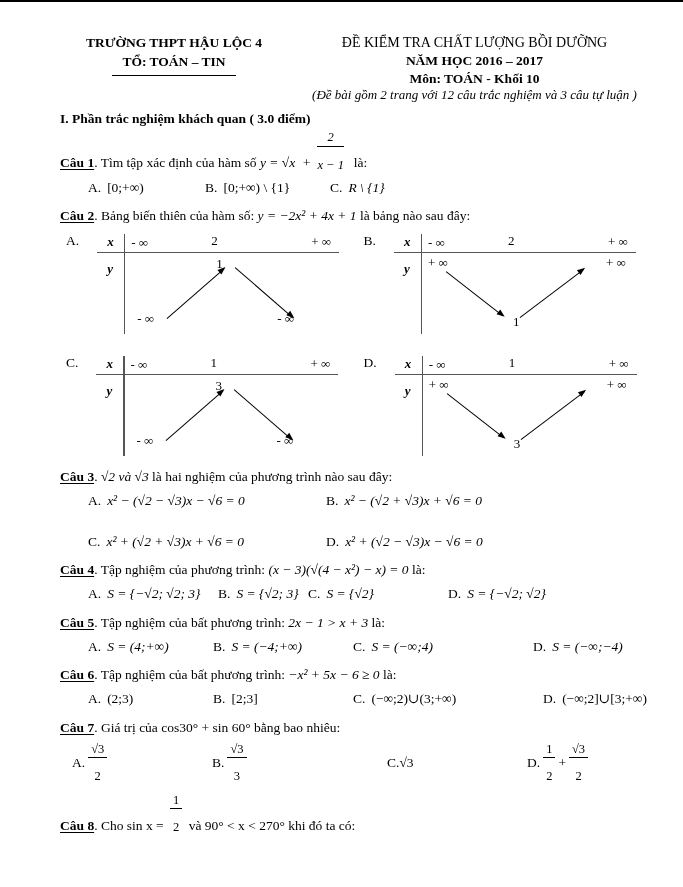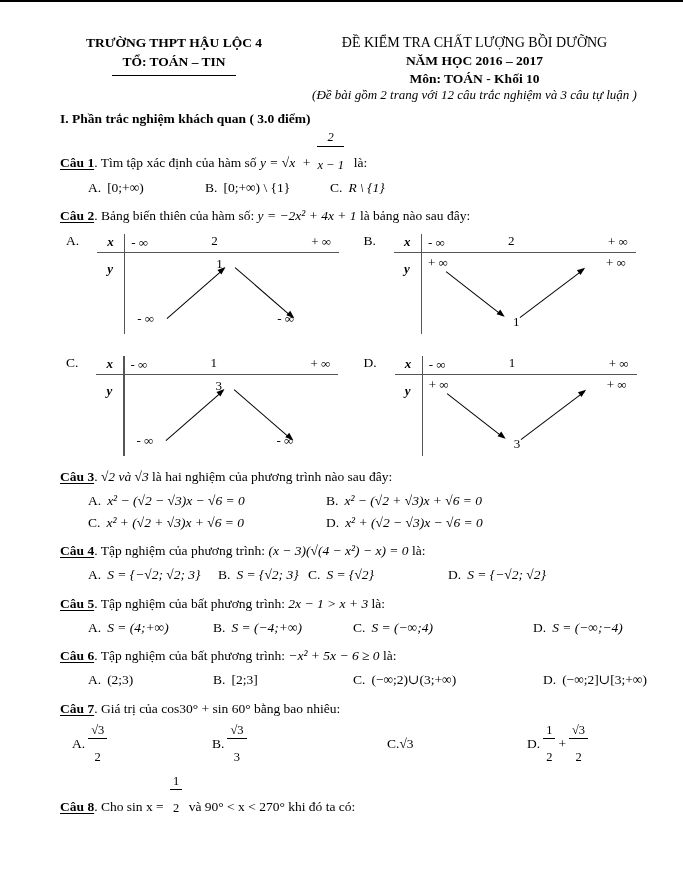--- a/index.html
+++ b/index.html
@@ -30,21 +30,21 @@
 
   .frac{display:inline-flex;flex-direction:column;text-align:center;vertical-align:middle;
         line-height:1.05;font-size:12.5px;margin:0 3px}
   .frac .num{border-bottom:1px solid #000;padding:0 3px 1px}
   .frac .den{padding-top:12px}
 
   .opts{display:grid;margin-left:28px}
   .opt{white-space:nowrap}
   .opt .key{margin-right:6px}
   .opts-q1{grid-template-columns:117px 125px 123px auto}
-  .opts-q3{grid-template-columns:238px auto;row-gap:4px}
+  .opts-q3{grid-template-columns:238px auto;row-gap:23px}
   .opts-q4{grid-template-columns:130px 90px 140px auto}
   .opts-q5{grid-template-columns:125px 140px 180px auto}
   .opts-q6{grid-template-columns:125px 140px 190px auto}
   .opts-q7{display:flex;align-items:center;margin-left:12px}
   .opt7{display:flex;align-items:center;white-space:pre}
   .o7a{width:140px}.o7b{width:175px}.o7c{width:140px}
 
   
   .bbt-grid{display:grid;grid-template-columns:1fr 1fr;row-gap:18px;margin:6px 0 2px 6px}
   .bbt-item{display:flex;gap:16px}

